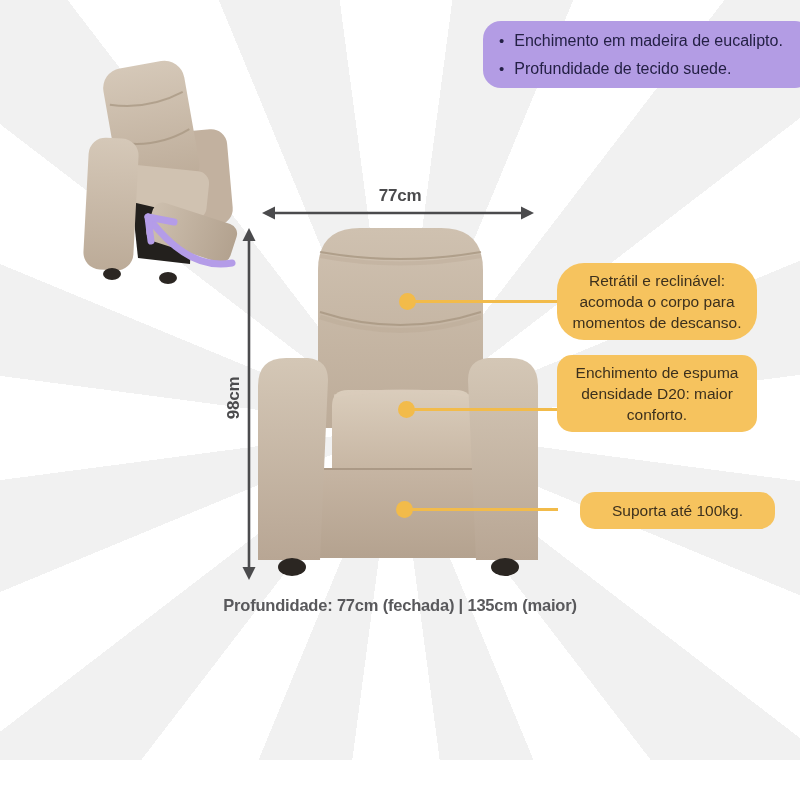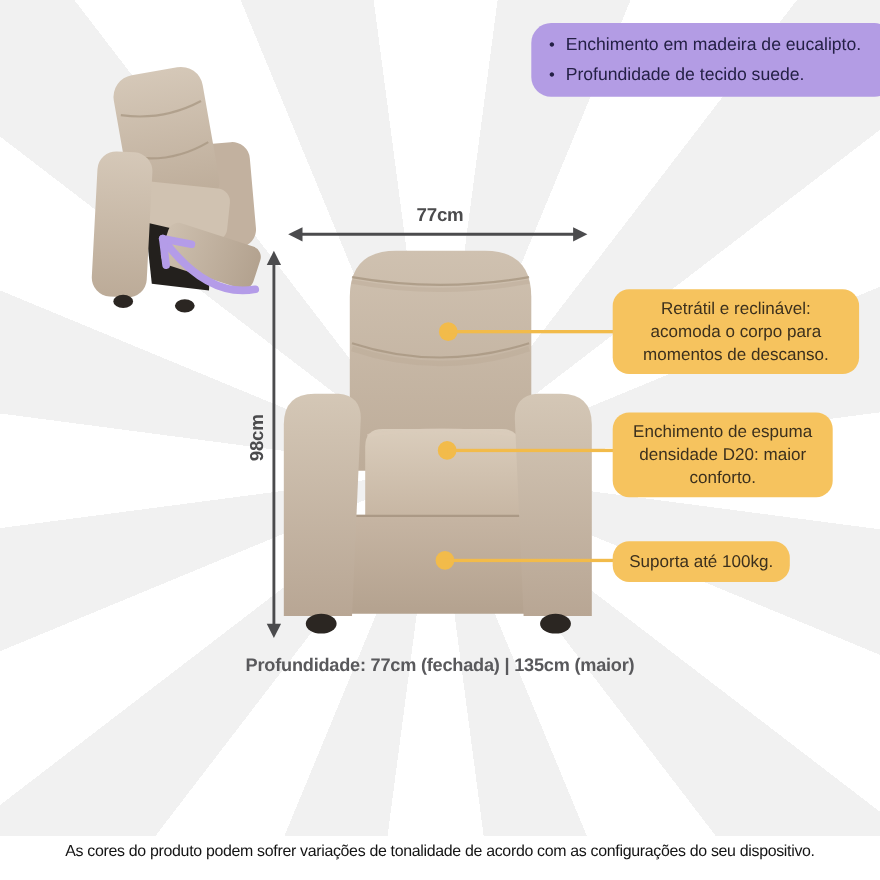--- a/index.html
+++ b/index.html
@@ -35,23 +35,23 @@
   }
   #width-label{left:330px;top:186px;width:140px;text-align:center;}
   #height-label{left:203px;top:388px;width:62px;height:20px;transform:rotate(-90deg);}
   
   .callout-box{
     position:absolute;background:#f6c35e;border-radius:15px;
     color:#3c301d;font-size:15.5px;line-height:21px;font-weight:500;
     text-align:center;display:flex;align-items:center;justify-content:center;
     padding:7px 10px;
   }
-  #callout-1{left:557px;top:263px;width:224px;min-height:75px;}
-  #callout-2{left:557px;top:375px;width:200px;min-height:68px;}
-  #callout-3{left:557px;top:492px;white-space:nowrap;padding:8px 15px;}
+  #callout-1{left:557px;top:263px;width:200px;min-height:75px;border-radius:27px;}
+  #callout-2{left:557px;top:355px;width:200px;min-height:68px;}
+  #callout-3{left:580px;top:492px;white-space:nowrap;padding:8px 32px;}
   .leader-line{position:absolute;height:3px;background:#f2bb4a;}
   #line-1{left:408px;top:300px;width:150px;}
   #line-2{left:407px;top:408px;width:151px;}
   #line-3{left:405px;top:508px;width:153px;}
   .leader-dot{position:absolute;width:17px;height:17px;border-radius:50%;background:#f2bb4a;}
   #dot-1{left:399px;top:293px;}
   #dot-2{left:398px;top:401px;}
   #dot-3{left:396px;top:501px;}
   
   #depth-label{
@@ -187,15 +187,14 @@
   <div class="leader-line" id="line-2"></div>
   <div class="callout-box" id="callout-2">Enchimento de espuma densidade D20: maior conforto.</div>
 
   <div class="leader-dot" id="dot-3"></div>
   <div class="leader-line" id="line-3"></div>
   <div class="callout-box" id="callout-3">Suporta até 100kg.</div>
 
   <div id="depth-label">Profundidade: 77cm (fechada) |  135cm (maior)</div>
 
   <div id="bottom-strip"></div>
-  <div id="disclaimer">As cores do produto podem sofrer variações de tonalidade de acordo com as configurações do seu dispositivo.</div>
 
 </div>
 
 </body></html>

